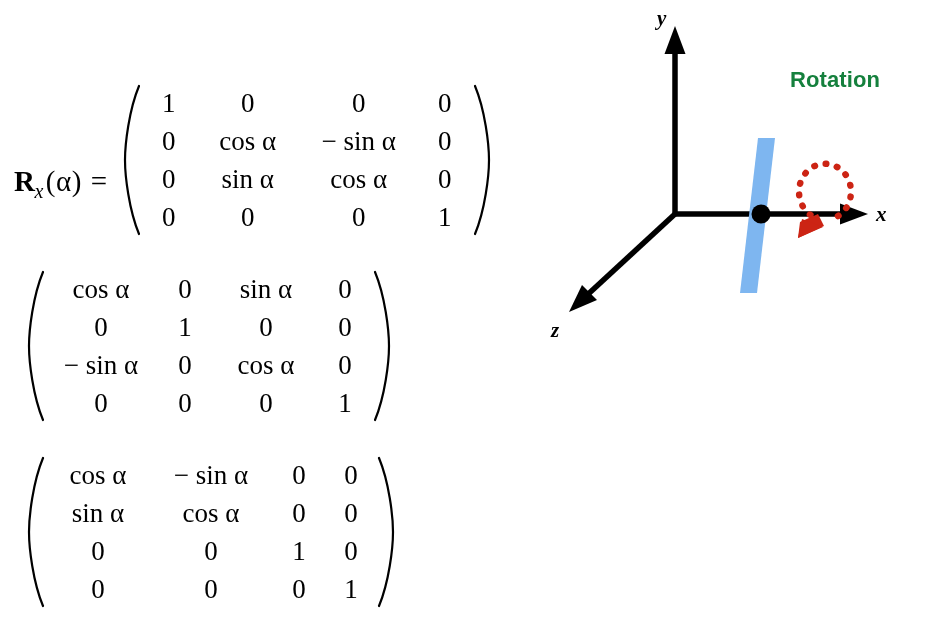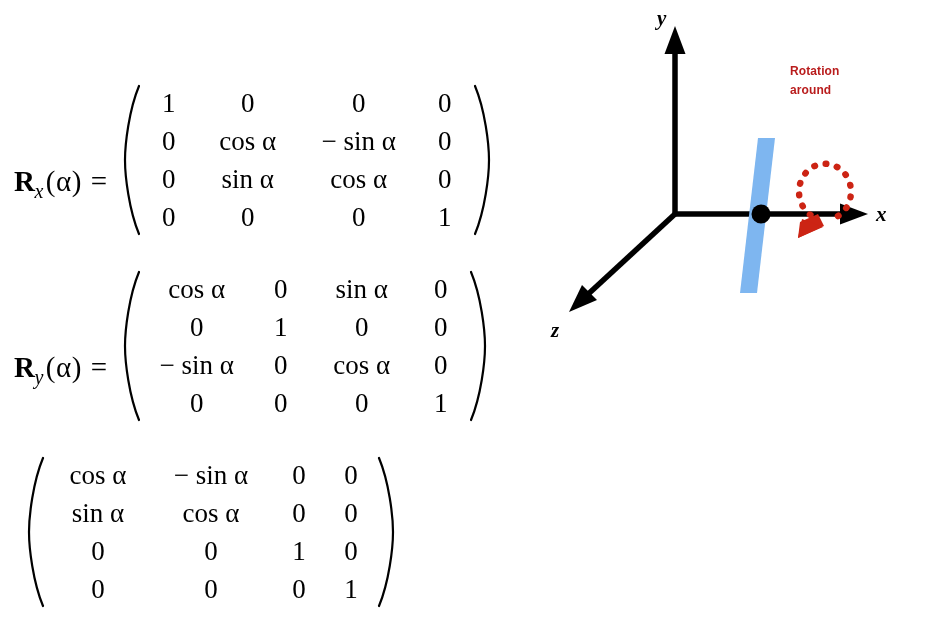--- a/index.html
+++ b/index.html
@@ -122,23 +122,23 @@
   #label-x { left: 876px; top: 202px; }
   #label-z { left: 551px; top: 318px; }
 
   #rot-caption {
     position: absolute;
     left: 790px;
     top: 62px;
     width: 140px;
     font-family: "Liberation Sans", sans-serif;
     font-weight: bold;
-    font-size: 12px;
+    font-size: 22px;
     line-height: 1.62;
-    color: #b91c1c;
+    color: #15803d;
     white-space: nowrap;
   }
   #rot-caption div { letter-spacing: 0.1px; }
 </style>
 </head>
 <body>
 
 <div id="page">
 
   <div class="eq" id="eq-rx">
@@ -171,23 +171,20 @@
       </div>
       <div class="paren">
         <svg viewBox="0 0 20 152" preserveAspectRatio="none">
           <path d="M3 2 C13 26, 17 60, 17 76 C17 92, 13 126, 3 150" fill="none" stroke="#000" stroke-width="2.2" stroke-linecap="round"></path>
         </svg>
       </div>
     </div>
   </div>
 
   <div class="eq" id="eq-ry">
-    <div class="eq-lhs">
-      <span class="lhs-R">R</span><span class="lhs-sub">y</span><span class="lhs-paren">(α)</span><span class="lhs-eq">=</span>
-    </div>
     <div class="matrix">
       <div class="paren">
         <svg viewBox="0 0 20 152" preserveAspectRatio="none">
           <path d="M17 2 C7 26, 3 60, 3 76 C3 92, 7 126, 17 150" fill="none" stroke="#000" stroke-width="2.2" stroke-linecap="round"></path>
         </svg>
       </div>
       <div class="mtx-grid">
         <div class="cell">cos α</div>
         <div class="cell">0</div>
         <div class="cell">sin α</div>
@@ -275,16 +272,15 @@
       </g>
     </svg>
   </div>
 
   <div class="axis-label" id="label-y">y</div>
   <div class="axis-label" id="label-x">x</div>
   <div class="axis-label" id="label-z">z</div>
 
   <div id="rot-caption">
     <div>Rotation</div>
-    <div>around</div>
   </div>
 
 </div>
 
 </body></html>

